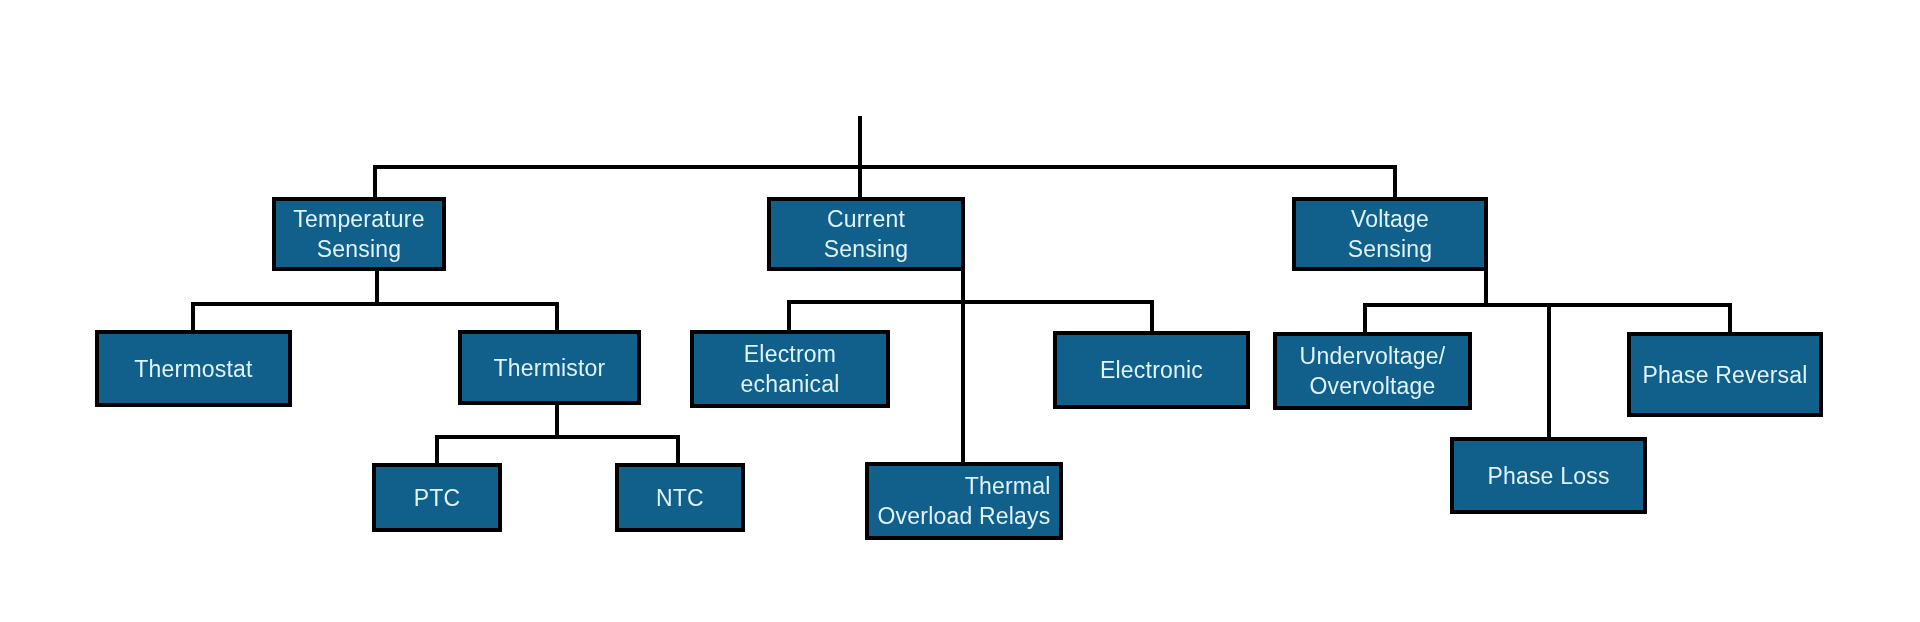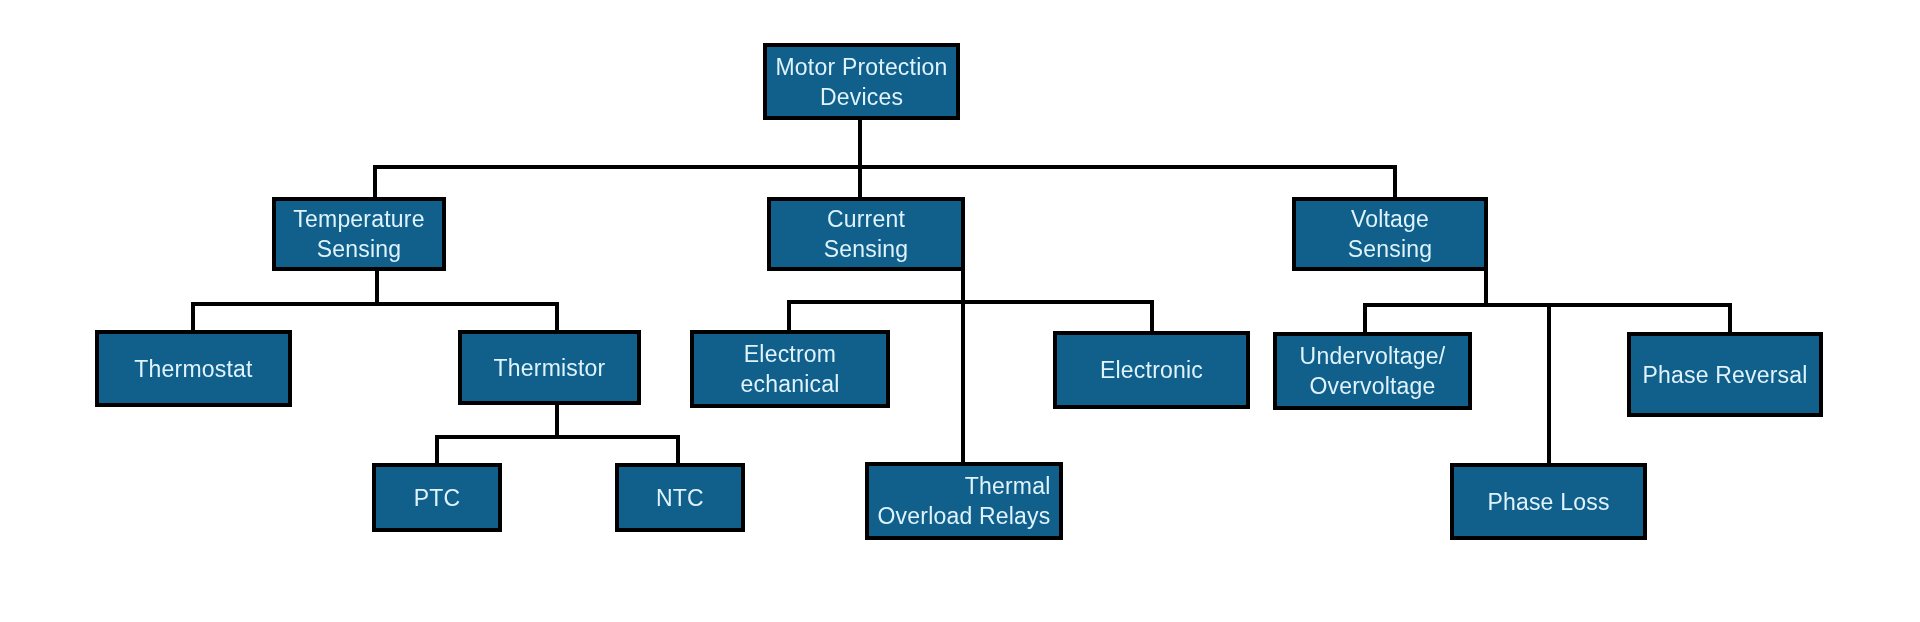--- a/index.html
+++ b/index.html
@@ -59,22 +59,20 @@
   <div class="line" style="left:787px;top:300px;width:367px;height:4px;"></div>
   <div class="line" style="left:787px;top:300px;width:4px;height:34px;"></div>
   <div class="line" style="left:1150px;top:300px;width:4px;height:35px;"></div>
 
   <div class="line" style="left:1484px;top:269px;width:4px;height:38px;"></div>
   <div class="line" style="left:1363px;top:303px;width:369px;height:4px;"></div>
   <div class="line" style="left:1363px;top:303px;width:4px;height:33px;"></div>
   <div class="line" style="left:1728px;top:303px;width:4px;height:33px;"></div>
   <div class="line" style="left:1547px;top:303px;width:4px;height:164px;"></div>
 
-  <div class="node" style="left:763px;top:43px;width:197px;height:77px;">Motor Protection
-Devices</div>
 
   <div class="node" style="left:272px;top:197px;width:174px;height:74px;">Temperature
 Sensing</div>
 
   <div class="node" style="left:767px;top:197px;width:198px;height:74px;">Current
 Sensing</div>
 
   <div class="node" style="left:1292px;top:197px;width:196px;height:74px;">Voltage
 Sensing</div>
 
@@ -90,17 +88,17 @@
 echanical</div>
 
   <div class="node" style="left:1053px;top:331px;width:197px;height:78px;">Electronic</div>
 
   <div class="node" style="left:865px;top:462px;width:198px;height:78px;text-align:right;">Thermal
 Overload Relays</div>
 
   <div class="node" style="left:1273px;top:332px;width:199px;height:78px;">Undervoltage/
 Overvoltage</div>
 
-  <div class="node" style="left:1450px;top:463px;width:197px;height:77px;">Phase Loss</div>
+  <div class="node" style="left:1450px;top:437px;width:197px;height:77px;">Phase Loss</div>
 
   <div class="node" style="left:1627px;top:332px;width:196px;height:85px;">Phase Reversal</div>
 
 </div>
 
 </body></html>

